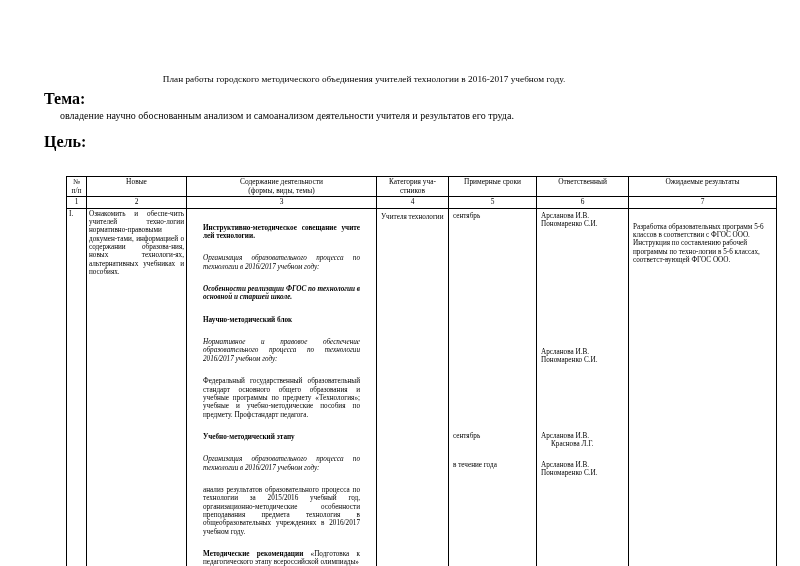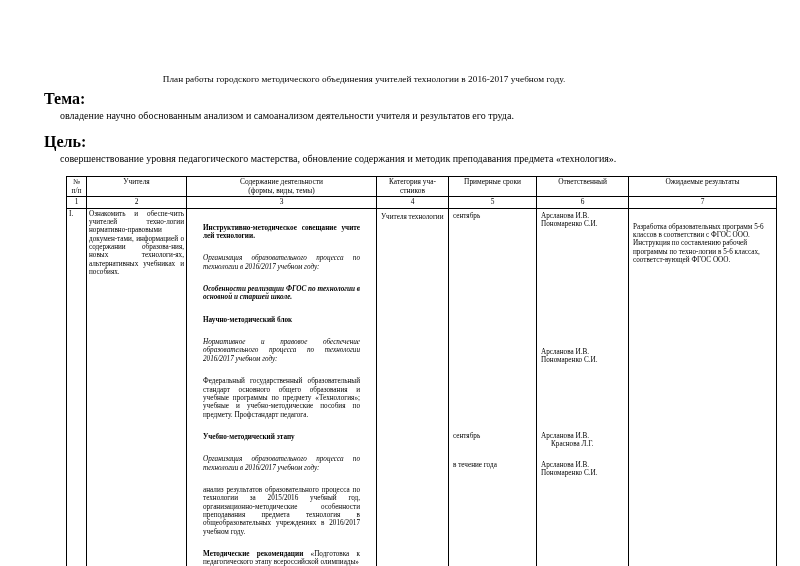--- a/index.html
+++ b/index.html
@@ -117,41 +117,40 @@
 <body>
 
 <div class="page">
 
   <div class="doc-title">План работы городского методического объединения учителей технологии в 2016-2017 учебном году.</div>
 
   <div class="heading-label" id="tema-label">Тема:</div>
   <div class="heading-text" id="tema-text">овладение научно обоснованным анализом и самоанализом деятельности учителя и результатов его труда.</div>
 
   <div class="heading-label" id="cel-label">Цель:</div>
-  <div class="heading-text" id="cel-text">совершенствование уровня педагогического мастерства, обновление содержания и методик преподавания предмета «технология».</div>
 
   <div class="tbl-wrap">
     <table class="plan">
       <colgroup>
         <col class="c1">
           <col class="c2">
           <col class="c3">
           <col class="c4">
         <col class="c5">
           <col class="c6">
           <col class="c7">
       </colgroup>
 
       <thead>
         <tr>
           <td>
             <div>№</div>
             <div>п/п</div>
           </td>
-          <td>Учителя</td>
+          <td>Новые</td>
           <td>
             <div>Содержание деятельности</div>
             <div>(формы, виды, темы)</div>
           </td>
           <td>
             <div>Категория уча-</div>
             <div>стников</div>
           </td>
           <td>Примерные сроки</td>
           <td>Ответственный</td>

